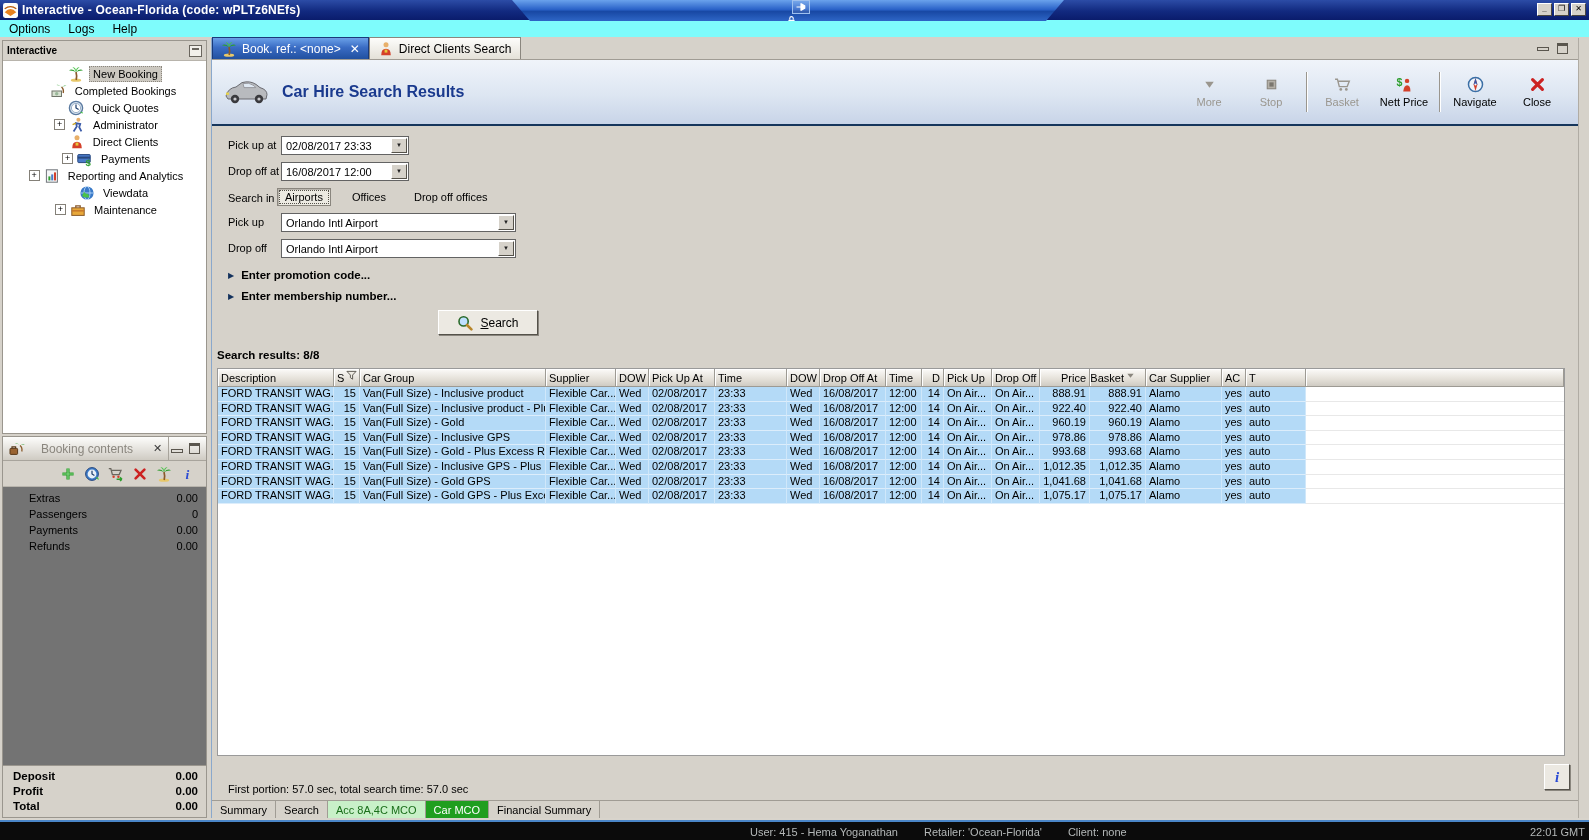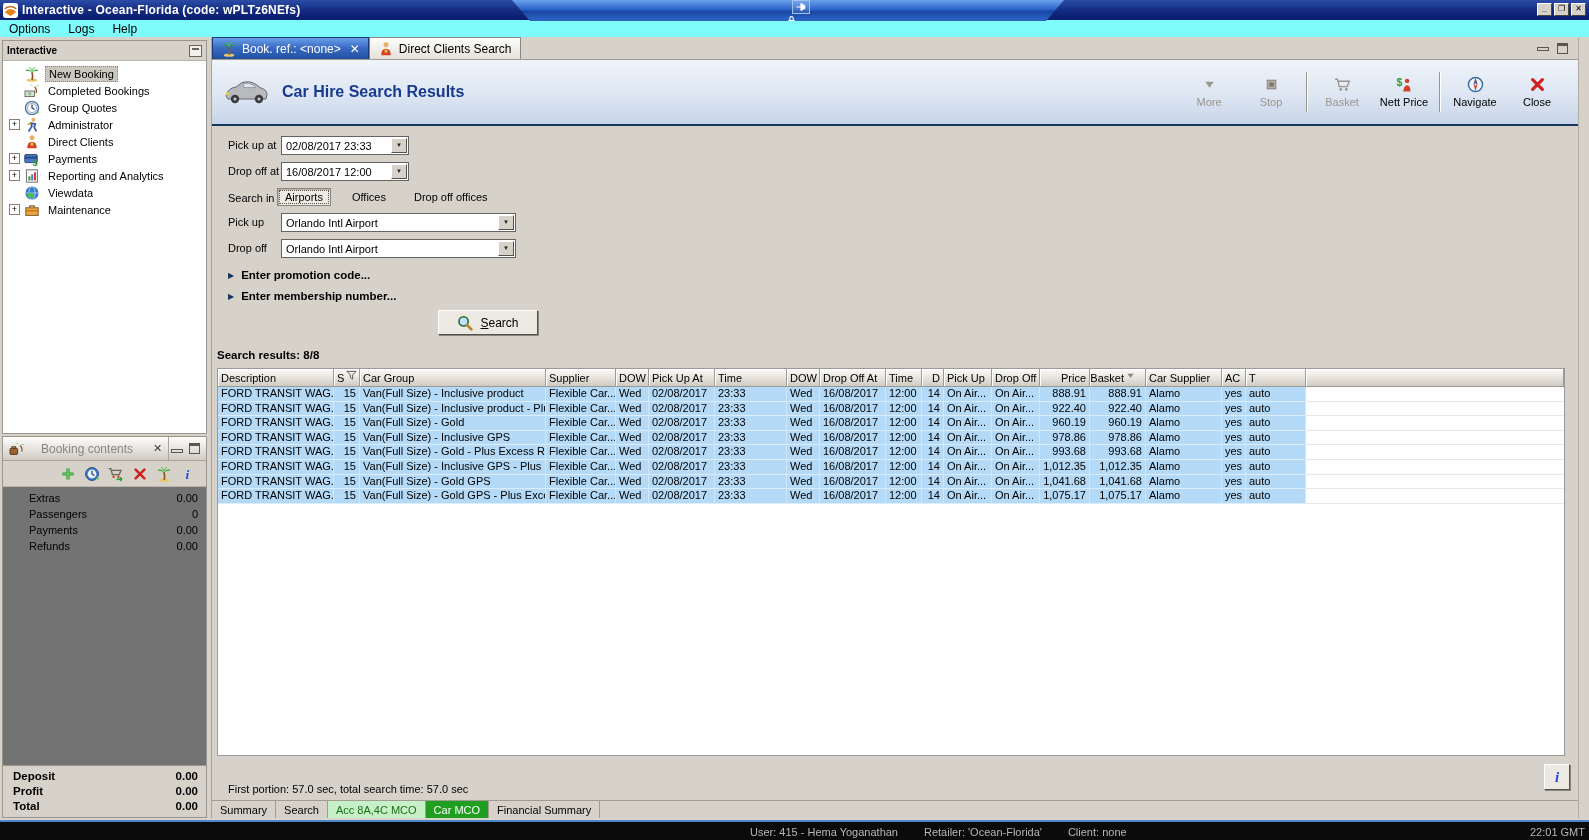--- a/index.html
+++ b/index.html
@@ -34,21 +34,21 @@
   
   .appbody { position:absolute; left:0; top:37px; width:1589px; height:781px; background:#d6d2ca; }
 
   
   .sidebar { position:absolute; left:2px; top:3px; width:205px; height:394px; border:1px solid #9a968e; background:#fff; }
   .panel-head { height:20px; background:#d6d2ca; display:flex; align-items:center; padding:0 4px; border-bottom:1px solid #b8b4ac; }
   .panel-title { font-weight:bold; font-size:10px; flex:1; }
   .box-ic { width:13px; height:12px; border:1px solid #6a665e; background:#f2f0ea; position:relative; }
   .box-ic::after { content:""; position:absolute; left:2px; top:2px; right:2px; height:2px; background:#6a665e; }
   .side-list { background:#fff; height:372px; padding-top:4px; }
-  .side-item { height:17px; display:flex; align-items:center; padding-left:6px; }
+  .side-item { height:17px; display:flex; align-items:center; padding-left:6px;justify-content:center; }
   .expander { width:11px; height:11px; border:1px solid #848078; background:#fff; font-size:9px; line-height:9px; text-align:center; margin-right:4px; color:#000; }
   .exp-spacer { width:15px; }
   .ic { width:16px; height:16px; display:inline-block; flex:0 0 16px; }
   .side-label { margin-left:5px; padding:1px 3px; white-space:nowrap; }
   .side-item.selected .side-label { background:#ccc8c0; border:1px dotted #8a867e; }
 
   
   .booking { position:absolute; left:2px; top:399px; width:205px; height:382px; border:1px solid #9a968e; background:#fff; display:flex; flex-direction:column; }
   .bk-tabbar { height:24px; background:linear-gradient(180deg,#fdfdfb,#cfcbc3); display:flex; align-items:center; border-bottom:1px solid #a8a49c; }
   .bk-tab { display:flex; align-items:center; gap:16px; padding:2px 6px 2px 4px; margin-left:2px; border-right:1px solid #a8a49c; height:100%; }
@@ -203,21 +203,21 @@
           <span class="side-label">Completed Bookings</span>
         </div>
         <div class="side-item">
           <span class="exp-spacer"></span>
           <span class="ic"><svg viewBox="0 0 16 16">
               <circle cx="8" cy="8" r="6.6" fill="#dfe9f4" stroke="#5a7aa0" stroke-width="1.4"></circle>
               <circle cx="8" cy="8" r="4.6" fill="#fff" stroke="#9ab0c8"></circle>
               <path d="M8 4.6 V8 L10.6 9.6" stroke="#1a3a6a" stroke-width="1.2" fill="none"></path>
               <path d="M12 12 Q15 11 15 13.6 Q13 13 12 12Z" fill="#49c249"></path>
             </svg></span>
-          <span class="side-label">Group Quotes</span>
+          <span class="side-label">Quick Quotes</span>
         </div>
         <div class="side-item">
           <span class="expander">+</span>
           <span class="ic"><svg viewBox="0 0 16 16">
               <circle cx="9.4" cy="2.8" r="2" fill="#e8b06a"></circle>
               <path d="M4.6 14.4 L7.8 9.4 L7 6.2 L11.2 7 L10.2 10.2 L12.4 14.4" stroke="#3a5aa8" stroke-width="1.8" fill="none"></path>
               <path d="M7 6.2 L3.6 7.6" stroke="#c8a21e" stroke-width="1.4"></path>
             </svg></span>
           <span class="side-label">Administrator</span>
         </div>

